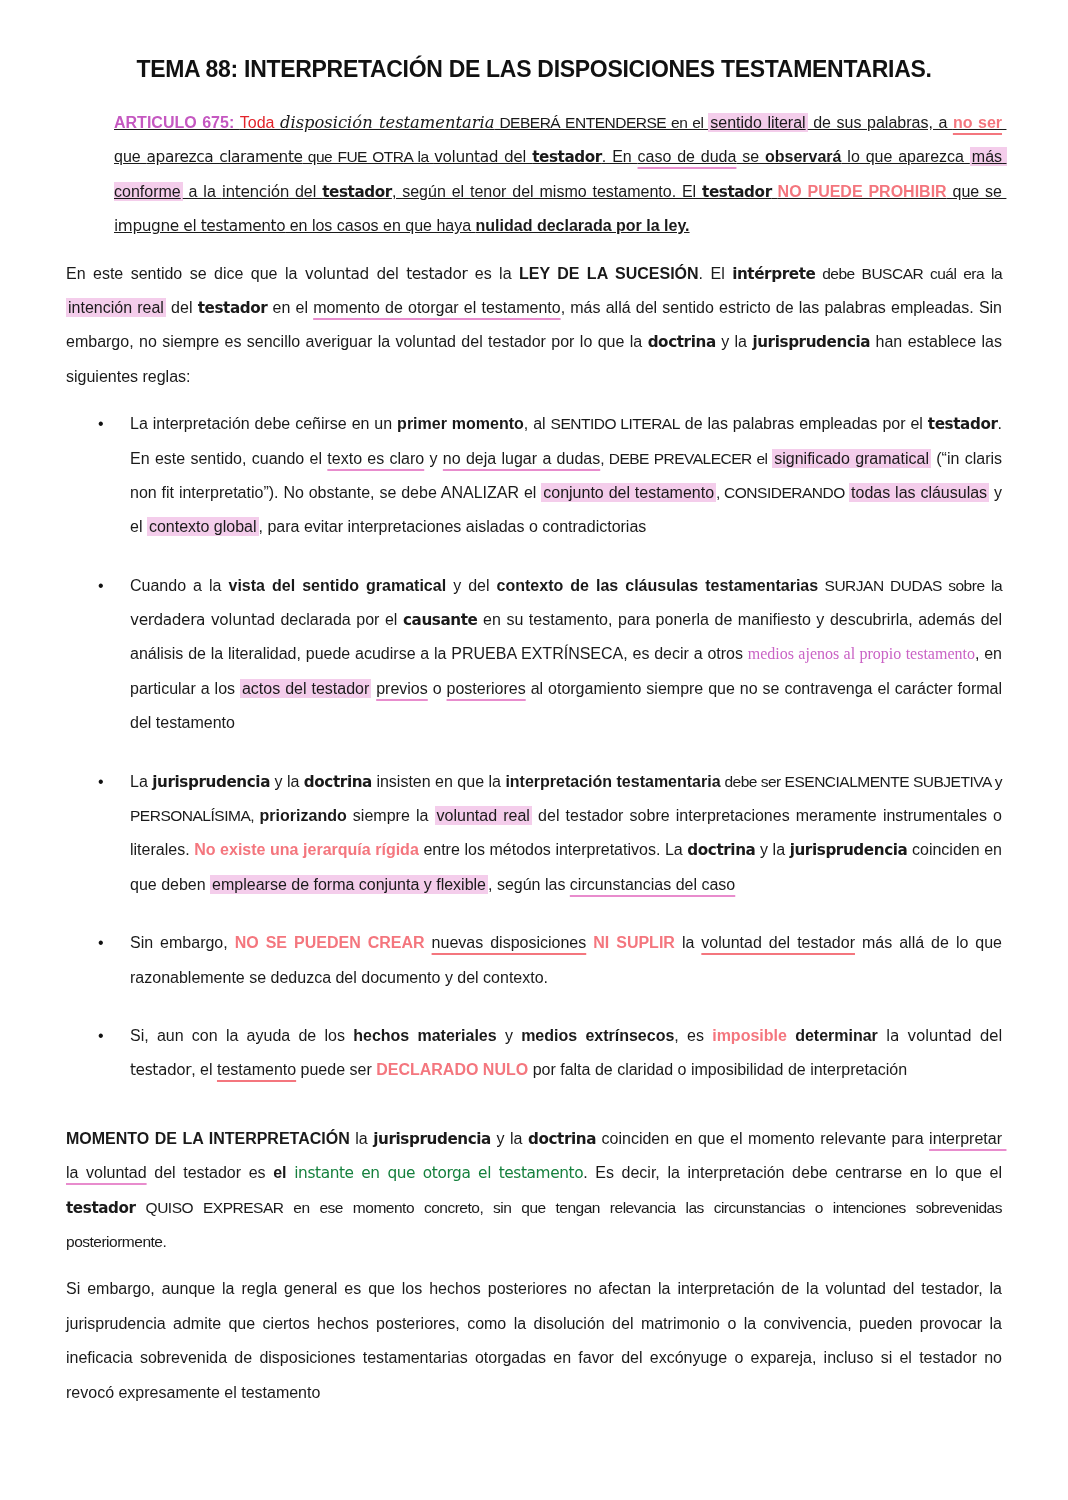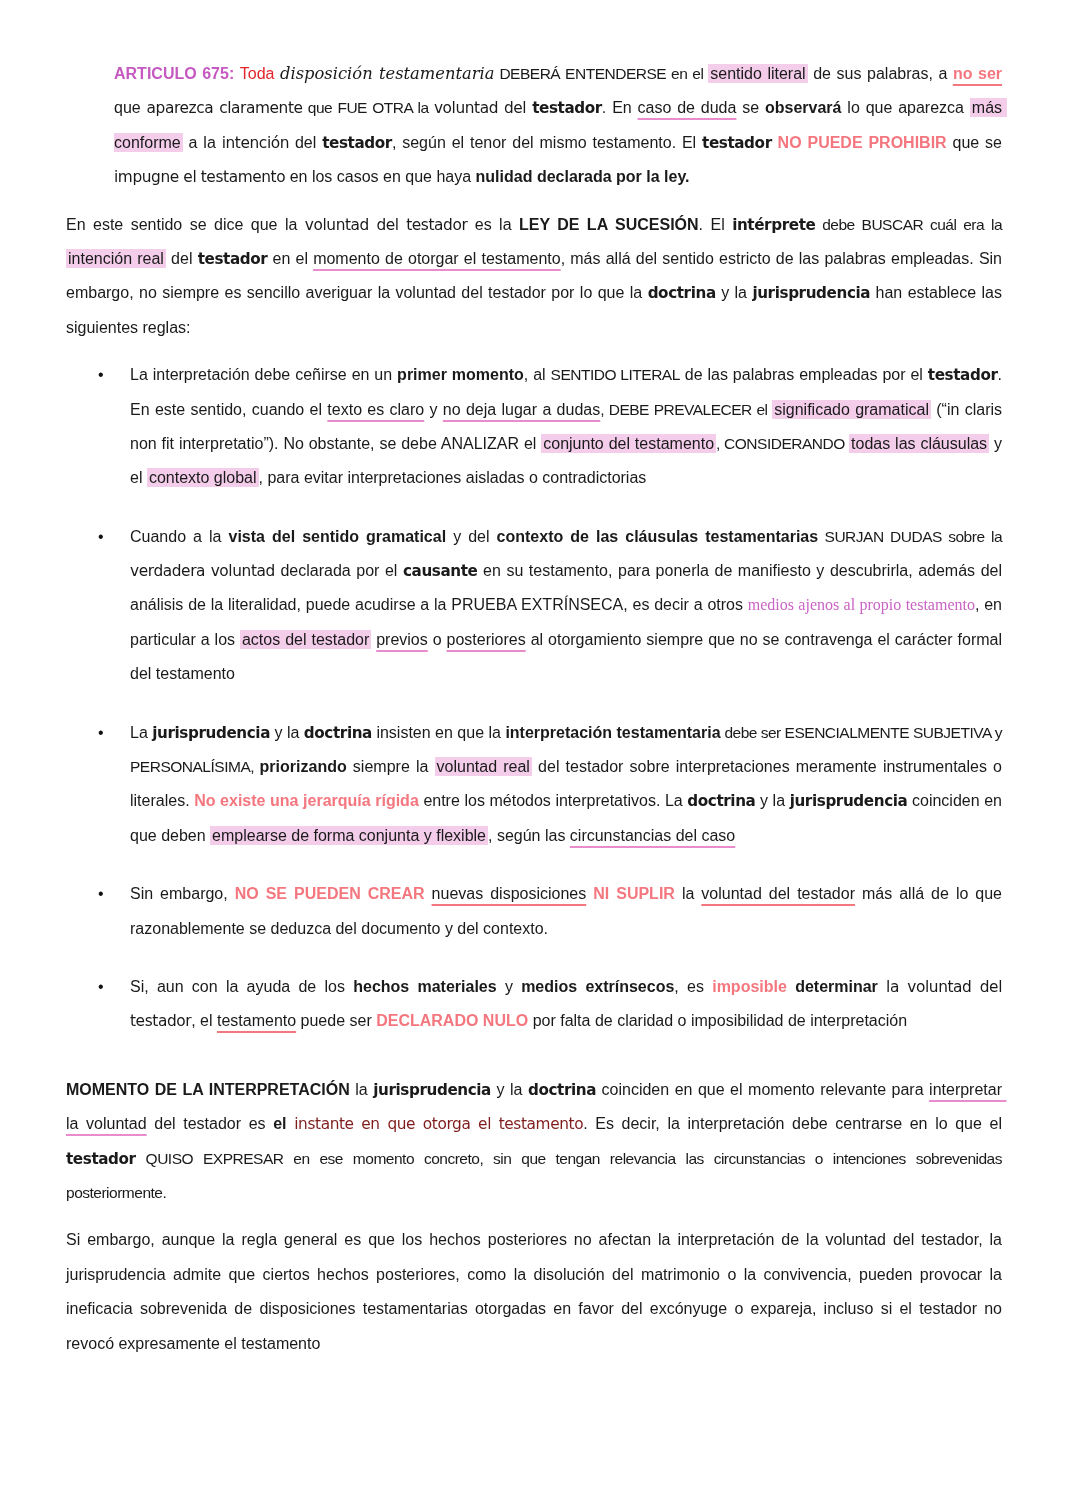--- a/index.html
+++ b/index.html
@@ -9,21 +9,21 @@
     font-family:"Liberation Sans",sans-serif;color:#1a1a1a;
     font-size:16px;
   }
   .title{
     text-align:center;font-weight:bold;font-size:23px;letter-spacing:-0.3px;
     margin:0 0 22px 0;color:#111;
   }
   .para{
     text-align:justify;line-height:2.15;margin:0 0 13px 0;
   }
-  .indent1{margin-left:48px;}
+  .indent1{margin-left:48px;text-decoration:underline;}
   .indent2{}
   .bullets{margin:10px 0 0 0;}
   .bullet{
     position:relative;margin:0 0 24px 0;padding-left:64px;
     text-align:justify;line-height:2.15;
   }
   .bullet .dot{
     position:absolute;left:32px;top:0;font-size:16px;color:#111;
   }
   .momento{margin-top:34px;}
@@ -32,37 +32,38 @@
   .run{white-space:pre-wrap;}
   .bold{font-weight:bold;}
   .hw{font-family:"DejaVu Sans",sans-serif;font-size:0.96em;letter-spacing:-0.4px;}
   .hwbold{font-family:"DejaVu Sans",sans-serif;font-weight:bold;font-size:0.95em;letter-spacing:-0.4px;}
   .cursive{font-family:"DejaVu Serif",serif;font-style:italic;font-size:1.02em;}
   .caps{font-size:0.97em;letter-spacing:-0.5px;}
   .red{color:#e3242b;}
   .coral{color:#f4767e;font-weight:bold;}
   .orchid{color:#c558c1;font-weight:bold;}
   .pinktext{color:#ca63c5;font-family:Liberation Serif, serif;}
-  .pinkhw{color:#7f1d1d;font-family:"DejaVu Sans",sans-serif;font-size:0.96em;letter-spacing:-0.4px;}
+  .pinkhw{color:#15803d;font-family:"DejaVu Sans",sans-serif;font-size:0.96em;letter-spacing:-0.4px;}
   .hl{background:#f4cdeb;padding:1px 2px;}
   .upink{
     text-decoration:underline;text-decoration-color:#e88ccd;
     text-decoration-thickness:2px;text-underline-offset:5px;
   }
   .ucoral{
     text-decoration:underline;text-decoration-color:#f4767e;
     text-decoration-thickness:2px;text-underline-offset:5px;
   }
   .coral.ucoral{color:#f4767e;}
 </style>
 </head>
 <body>
 
 <div class="page">
 
+  <h1 class="title">TEMA 88:  INTERPRETACIÓN DE LAS DISPOSICIONES TESTAMENTARIAS.</h1>
 
 
   <p class="para indent1"><span class="run orchid">ARTICULO 675: </span><span class="run red">Toda </span><span class="run cursive">disposición testamentaria</span><span class="run caps"> DEBERÁ ENTENDERSE en el </span><span class="run hl">sentido literal</span><span class="run"> de sus palabras, a </span><span class="run coral ucoral">no ser</span><span class="run"> que </span><span class="run hw">aparezca claramente</span><span class="run caps"> que FUE OTRA la </span><span class="run hw">voluntad del </span><span class="run hwbold">testador</span><span class="run">. En </span><span class="run upink">caso de duda</span><span class="run"> se </span><span class="run bold">observará</span><span class="run"> lo que aparezca </span><span class="run hl">más conforme</span><span class="run"> a la </span><span class="run hw">intención</span><span class="run"> del </span><span class="run hwbold">testador</span><span class="run">, según el tenor del mismo testamento. El </span><span class="run hwbold">testador</span><span class="run"> </span><span class="run coral">NO PUEDE PROHIBIR</span><span class="run"> que se </span><span class="run hw">impugne el testamento</span><span class="run"> en los casos en que haya </span><span class="run bold">nulidad declarada por la ley.</span></p>
 
   <p class="para"><span class="run">En este sentido se dice que la </span><span class="run hw">voluntad del testador</span><span class="run"> es la </span><span class="run bold">LEY DE LA SUCESIÓN</span><span class="run">. El </span><span class="run hwbold">intérprete</span><span class="run caps"> debe BUSCAR cuál era la </span><span class="run hl">intención real</span><span class="run"> del </span><span class="run hwbold">testador</span><span class="run"> en el </span><span class="run upink">momento de otorgar el testamento</span><span class="run">, más allá del sentido estricto de las palabras empleadas. Sin embargo, no siempre es sencillo averiguar la voluntad del testador por lo que la </span><span class="run hwbold">doctrina</span><span class="run"> y la </span><span class="run hwbold">jurisprudencia</span><span class="run"> han establece las siguientes reglas:</span></p>
 
   <div class="bullets">
     <div class="bullet">
       <span class="dot">•</span>
       <span><span class="run">La interpretación debe ceñirse en un </span><span class="run bold">primer momento</span><span class="run">, al </span><span class="run caps">SENTIDO LITERAL</span><span class="run"> de las palabras empleadas por el </span><span class="run hwbold">testador</span><span class="run">. En este sentido, cuando el </span><span class="run upink">texto es claro</span><span class="run"> y </span><span class="run upink">no deja lugar a dudas</span><span class="run caps">, DEBE PREVALECER el </span><span class="run hl">significado gramatical</span><span class="run"> (“in claris non fit interpretatio”). No obstante, se debe ANALIZAR el </span><span class="run hl">conjunto del testamento</span><span class="run caps">, CONSIDERANDO </span><span class="run hl">todas las cláusulas</span><span class="run"> y el </span><span class="run hl">contexto global</span><span class="run">, para evitar interpretaciones aisladas o contradictorias</span></span>

